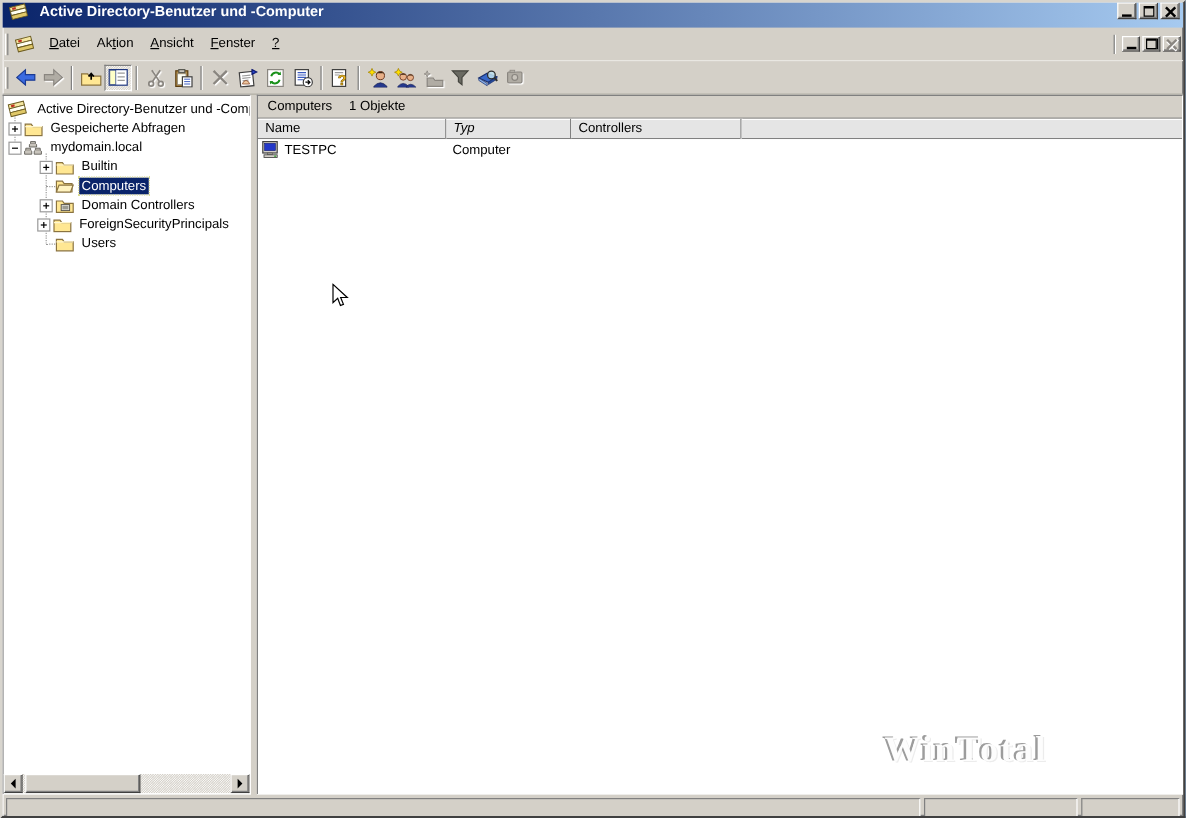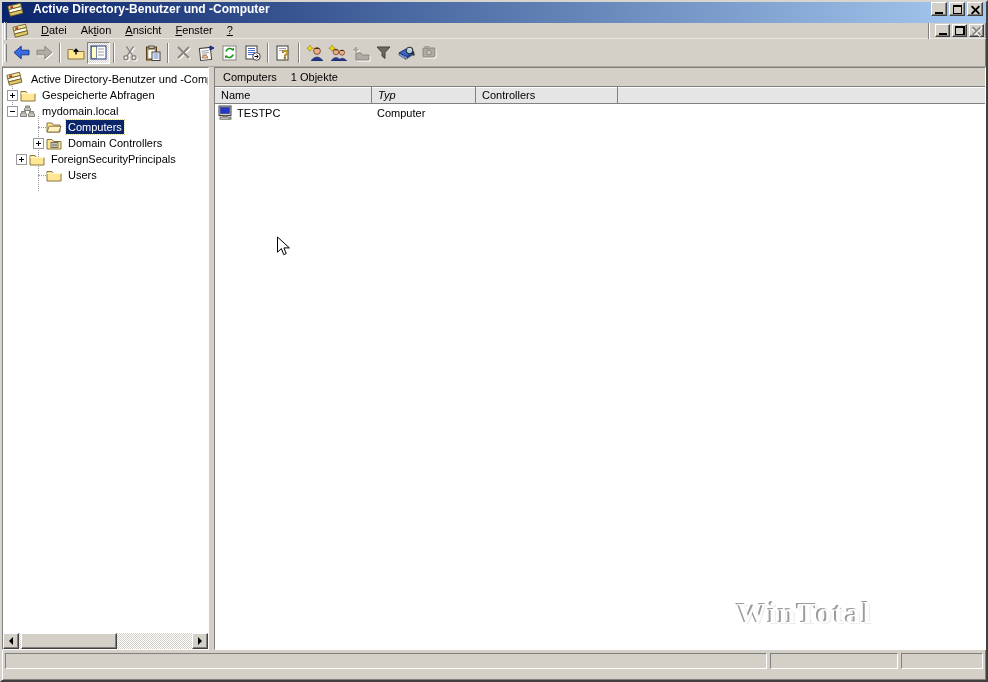--- a/index.html
+++ b/index.html
@@ -22,21 +22,21 @@
   .glyph-min{width:8px;height:2px;background:#000;margin-top:7px;}
   .glyph-max{width:9px;height:9px;border:1px solid #000;border-top:2px solid #000;}
   .glyph-restore{width:10px;height:9px;position:relative;}
   .glyph-restore:before{content:"";position:absolute;right:0;top:0;width:7px;height:6px;border:1px solid #000;border-top:2px solid #000;background:#d4d0c8;}
   .glyph-restore:after{content:"";position:absolute;left:0;bottom:0;width:7px;height:6px;border:1px solid #000;border-top:2px solid #000;background:#d4d0c8;}
   .glyph-x{position:relative;width:9px;height:9px;}
   .glyph-x:before,.glyph-x:after{content:"";position:absolute;left:-1px;top:4px;width:11px;height:2px;background:#000;}
   .glyph-x:before{transform:rotate(45deg);} .glyph-x:after{transform:rotate(-45deg);}
   .glyph-x.gray:before,.glyph-x.gray:after{background:#8a8680;box-shadow:1px 1px 0 #fff;}
   
-  .menubar{height:16px;display:flex;align-items:center;padding:0 2px 0 1px;border-bottom:1px solid #e9e7e2;}
+  .menubar{height:28px;display:flex;align-items:center;padding:0 2px 0 1px;border-bottom:1px solid #e9e7e2;}
   .grip{width:3px;height:18px;border-left:1px solid #fff;border-right:1px solid #808080;margin:0 3px 0 1px;}
   .menubar-icon{width:18px;height:16px;margin:0 4px 0 2px;}
   .menu-item{padding:2px 7px 3px 7px;cursor:default;white-space:nowrap;}
   .menu-item .mkey{text-decoration:underline;}
   .vdiv{width:2px;height:16px;border-left:1px solid #808080;border-right:1px solid #fff;margin:0 3px;}
   .child-btns{margin-left:auto;display:flex;gap:2px;align-items:center;}
   .wbtn.small{width:15px;height:13px;}
   
   .toolbar{height:28px;display:flex;align-items:center;padding:0 2px 0 1px;border-bottom:1px solid #aaa79f;}
   .tbtn{width:23px;height:22px;display:flex;align-items:center;justify-content:center;background:transparent;}
@@ -319,41 +319,49 @@
             <g stroke="#55534d" stroke-width="0.7">
               <path d="M5.5 2 h4 v1.5 l1 1 v2 h-6 v-2 l1 -1 z" fill="#c8c4bc"></path>
               <path d="M1.5 7.5 h4 v1.5 l1 1 v2.5 h-6 v-2.5 l1 -1 z" fill="#c8c4bc"></path>
               <path d="M9.5 7.5 h4 v1.5 l1 1 v2.5 h-6 v-2.5 l1 -1 z" fill="#c8c4bc"></path>
               <path d="M5.5 3.5 h4 M1.5 9 h4 M9.5 9 h4" stroke="#8a8680"></path>
             </g>
           </svg>
           <span class="tlabel">mydomain.local</span>
         </div>
 
+        <div class="tree-row" style="margin-left:30px;">
+          <span class="expander plus"></span>
+          <svg class="ticon" viewBox="0 0 16 14">
+            <path d="M1 3.5 h5 l1.5 2 H15 V13 H1 z" fill="#ffe793" stroke="#8a7340"></path>
+            <path d="M1 5.5 H15" stroke="#fff6cf" stroke-width="1"></path>
+          </svg>
+          <span class="tlabel">Builtin</span>
+        </div>
 
         <div class="tree-row" style="margin-left:35px;">
           <span class="hstub"></span>
           <svg class="ticon" viewBox="0 0 16 14">
             <path d="M1 3 h5 l1.5 2 H14 V12 H1 z" fill="#ffe793" stroke="#8a7340"></path>
             <path d="M3.2 6.2 H15 l-2.2 5.8 H1 z" fill="#fff3c0" stroke="#8a7340"></path>
           </svg>
           <span class="tlabel sel">Computers</span>
         </div>
 
         <div class="tree-row" style="margin-left:30px;">
           <span class="expander plus"></span>
           <svg class="ticon" viewBox="0 0 16 14">
             <path d="M1 3.5 h5 l1.5 2 H15 V13 H1 z" fill="#ffe793" stroke="#8a7340"></path>
             <rect x="5" y="6.5" width="7" height="5" fill="#e8e6e0" stroke="#55534d" stroke-width="0.8"></rect>
             <rect x="6" y="7.5" width="5" height="3" fill="#9a9a92"></rect>
           </svg>
           <span class="tlabel">Domain Controllers</span>
         </div>
 
-        <div class="tree-row" style="margin-left:13px;">
+        <div class="tree-row" style="margin-left:28px;">
           <span class="expander plus"></span>
           <svg class="ticon" viewBox="0 0 16 14">
             <path d="M1 3.5 h5 l1.5 2 H15 V13 H1 z" fill="#ffe793" stroke="#8a7340"></path>
             <path d="M1 5.5 H15" stroke="#fff6cf" stroke-width="1"></path>
           </svg>
           <span class="tlabel">ForeignSecurityPrincipals</span>
         </div>
 
         <div class="tree-row" style="margin-left:35px;">
           <span class="hstub"></span>

